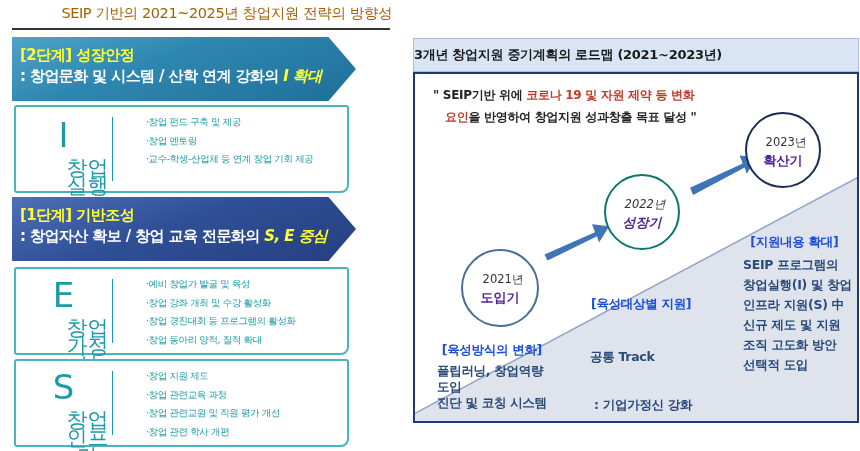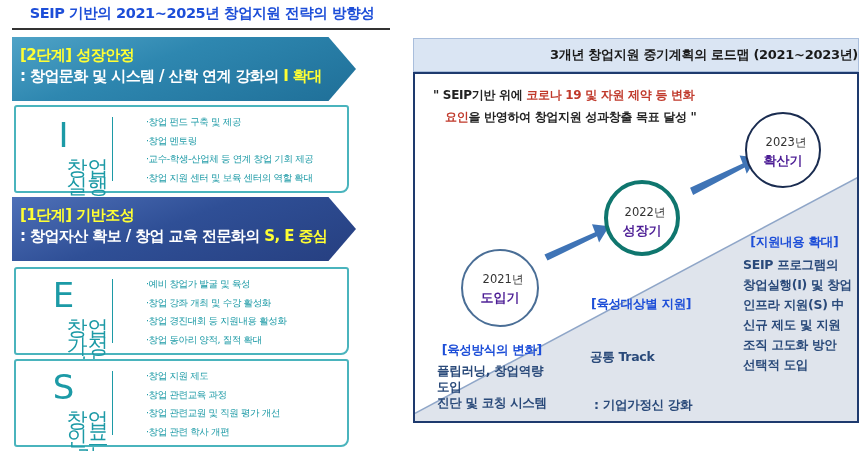--- a/index.html
+++ b/index.html
@@ -1,61 +1,61 @@
 <!DOCTYPE html>
 <html><head>
 <meta charset="utf-8">
 <style>
   * { box-sizing: border-box; margin: 0; padding: 0; }
   body { width: 860px; height: 451px; background: #ffffff; position: relative; overflow: hidden;
          font-family: "DejaVu Sans", "Liberation Sans", sans-serif; }
   .abs { position: absolute; }
 
   
-  .main-title { left: 12px; top: 4px; width: 380px; text-align: center; font-size: 14.5px; font-weight: bold; color: #1d4ed8; letter-spacing: -0.4px; }
+  .main-title { left: 12px; top: 4px; width: 380px; text-align: right; font-size: 14.5px; font-weight: normal; color: #a16207; letter-spacing: -0.4px; }
   .title-rule { left: 12px; top: 28px; width: 378px; height: 2px; background: #333; }
 
   
   .banner { left: 12px; width: 344px; height: 64px; color: #fff; font-weight: bold;
             clip-path: polygon(0 0, 92% 0, 100% 50%, 92% 100%, 0 100%);
             padding: 8px 0 0 8px; }
   .banner.b2 { top: 37px; background: linear-gradient(160deg, #4fa3c7 0%, #2e87b0 40%, #1f6f98 100%); }
   .banner.b1 { top: 197px; background: linear-gradient(160deg, #4e70b8 0%, #2f4f96 45%, #263f80 100%); }
   .banner .line1 { font-size: 15px; color: #ffff33; letter-spacing: -0.5px; line-height: 20px; }
   .banner .line2 { font-size: 15px; color: #fff; letter-spacing: -0.6px; line-height: 22px; }
-  .banner .hl { color: #ffff33; }
+  .banner .hl { color: #ffff33; font-style: italic; }
 
   
   .tbox { left: 14px; width: 335px; border: 2px solid #4ab4bd; border-radius: 3px 3px 8px 3px; background: #fff; }
   .tbox .letter { position: absolute; left: 0; width: 95px; text-align: center; color: #1c9aa6; font-family: "DejaVu Sans", sans-serif; }
   .tbox .big { font-size: 34px; font-weight: normal; line-height: 36px; }
   .tbox .name { font-size: 21px; line-height: 18px; margin-left: 48px; }
   .tbox .vline { position: absolute; left: 96px; top: 10px; bottom: 10px; width: 1px; background: #1c9aa6; }
   .tbox ul { position: absolute; left: 102px; top: 6px; list-style: none; }
   .tbox li { font-size: 9.5px; color: #1c9aa6; line-height: 18.5px; letter-spacing: -0.4px; white-space: nowrap; margin-left: 28px; }
 
   .box-i { top: 105px; height: 88px; }
   .box-e { top: 267px; height: 88px; }
   .box-s { top: 359px; height: 88px; }
 
   
   .rp-header { left: 413px; top: 38px; width: 446px; height: 34px; background: #dae5f3; border: 1px solid #a9bedc;
-               text-align: right; font-size: 13px; font-weight: bold; color: #1a1a1a; line-height: 32px; letter-spacing: -0.3px; }
+               text-align: left; font-size: 13px; font-weight: bold; color: #1a1a1a; line-height: 32px; letter-spacing: -0.3px; }
   .rp-frame { left: 413px; top: 72px; width: 446px; height: 351px; border: 2.5px solid #1e3a6e; background: #fff; overflow: hidden; }
   .quote { left: 18px; top: 10px; font-size: 12px; font-weight: bold; color: #222; line-height: 22px; letter-spacing: -0.3px; }
   .quote .red { color: #c0392b; }
   .quote .l2 { padding-left: 12px; }
 
   .slope { left: 0; top: 0; width: 446px; height: 351px; }
 
   .circle { width: 80px; height: 80px; border-radius: 50%; background: #fff; text-align: center; }
   .circle .yr { font-size: 11.5px; color: #333; margin-top: 20px; line-height: 16px; padding-left: 6px; }
   .circle .ph { font-size: 13px; font-weight: bold; color: #4c1d95; line-height: 22px; }
   .c1 { left: 46px; top: 175px; border: 2px solid #4a6e96; width: 78px; height: 78px; }
-  .c2 { left: 189px; top: 106px; border: 4px solid #0f766e; width: 76px; height: 76px; }
+  .c2 { left: 189px; top: 100px; border: 2px solid #0f766e; width: 76px; height: 76px; font-style: italic; }
   .c3 { left: 330px; top: 38px; border: 2.5px solid #1a2c50; width: 76px; height: 76px; }
 
   .sec-title { font-size: 12.5px; font-weight: bold; color: #1d4ed8; letter-spacing: -0.3px; text-align: center; }
   .sec-body { font-size: 12.5px; font-weight: bold; color: #2a4a7a; line-height: 16px; letter-spacing: -0.3px; }
 
   .s1 { left: 22px; top: 268px; }
   .s1 .sec-body { margin-top: 4px; }
   .s2 { left: 175px; top: 222px; }
   .s2 .sec-body { margin-top: 4px; white-space: pre; }
   .s3 { left: 322px; top: 160px; }
@@ -75,39 +75,38 @@
 <div class="abs tbox box-i">
   <div class="letter" style="top:10px">
     <div class="big">I</div>
     <div class="name" style="margin-top:6px">창업실행</div>
   </div>
   <div class="vline"></div>
   <ul>
     <li>·창업 펀드 구축 및 제공</li>
     <li>·창업 멘토링</li>
     <li>·교수-학생-산업체 등 연계 창업 기회 제공</li>
-    <li>·창업 지원 센터 및 보육 센터의 역할 확대</li>
   </ul>
 </div>
 
 <div class="abs banner b1">
   <div class="line1">[1단계] 기반조성</div>
   <div class="line2"><span>: 창업자산 확보 / 창업 교육 전문화의 </span><span class="hl">S, E 중심</span></div>
 </div>
 
 <div class="abs tbox box-e">
   <div class="letter" style="top:8px">
     <div class="big">E</div>
     <div class="name" style="margin-top:6px">창업가정신</div>
   </div>
   <div class="vline"></div>
   <ul>
     <li>·예비 창업가 발굴 및 육성</li>
     <li>·창업 강좌 개최 및 수강 활성화</li>
-    <li>·창업 경진대회 등 지원내용 활성화</li>
+    <li>·창업 경진대회 등 프로그램의 활성화</li>
     <li>·창업 동아리 양적, 질적 확대</li>
   </ul>
 </div>
 
 <div class="abs tbox box-s">
   <div class="letter" style="top:8px">
     <div class="big">S</div>
     <div class="name" style="margin-top:6px">창업 인프라</div>
   </div>
   <div class="vline"></div>

